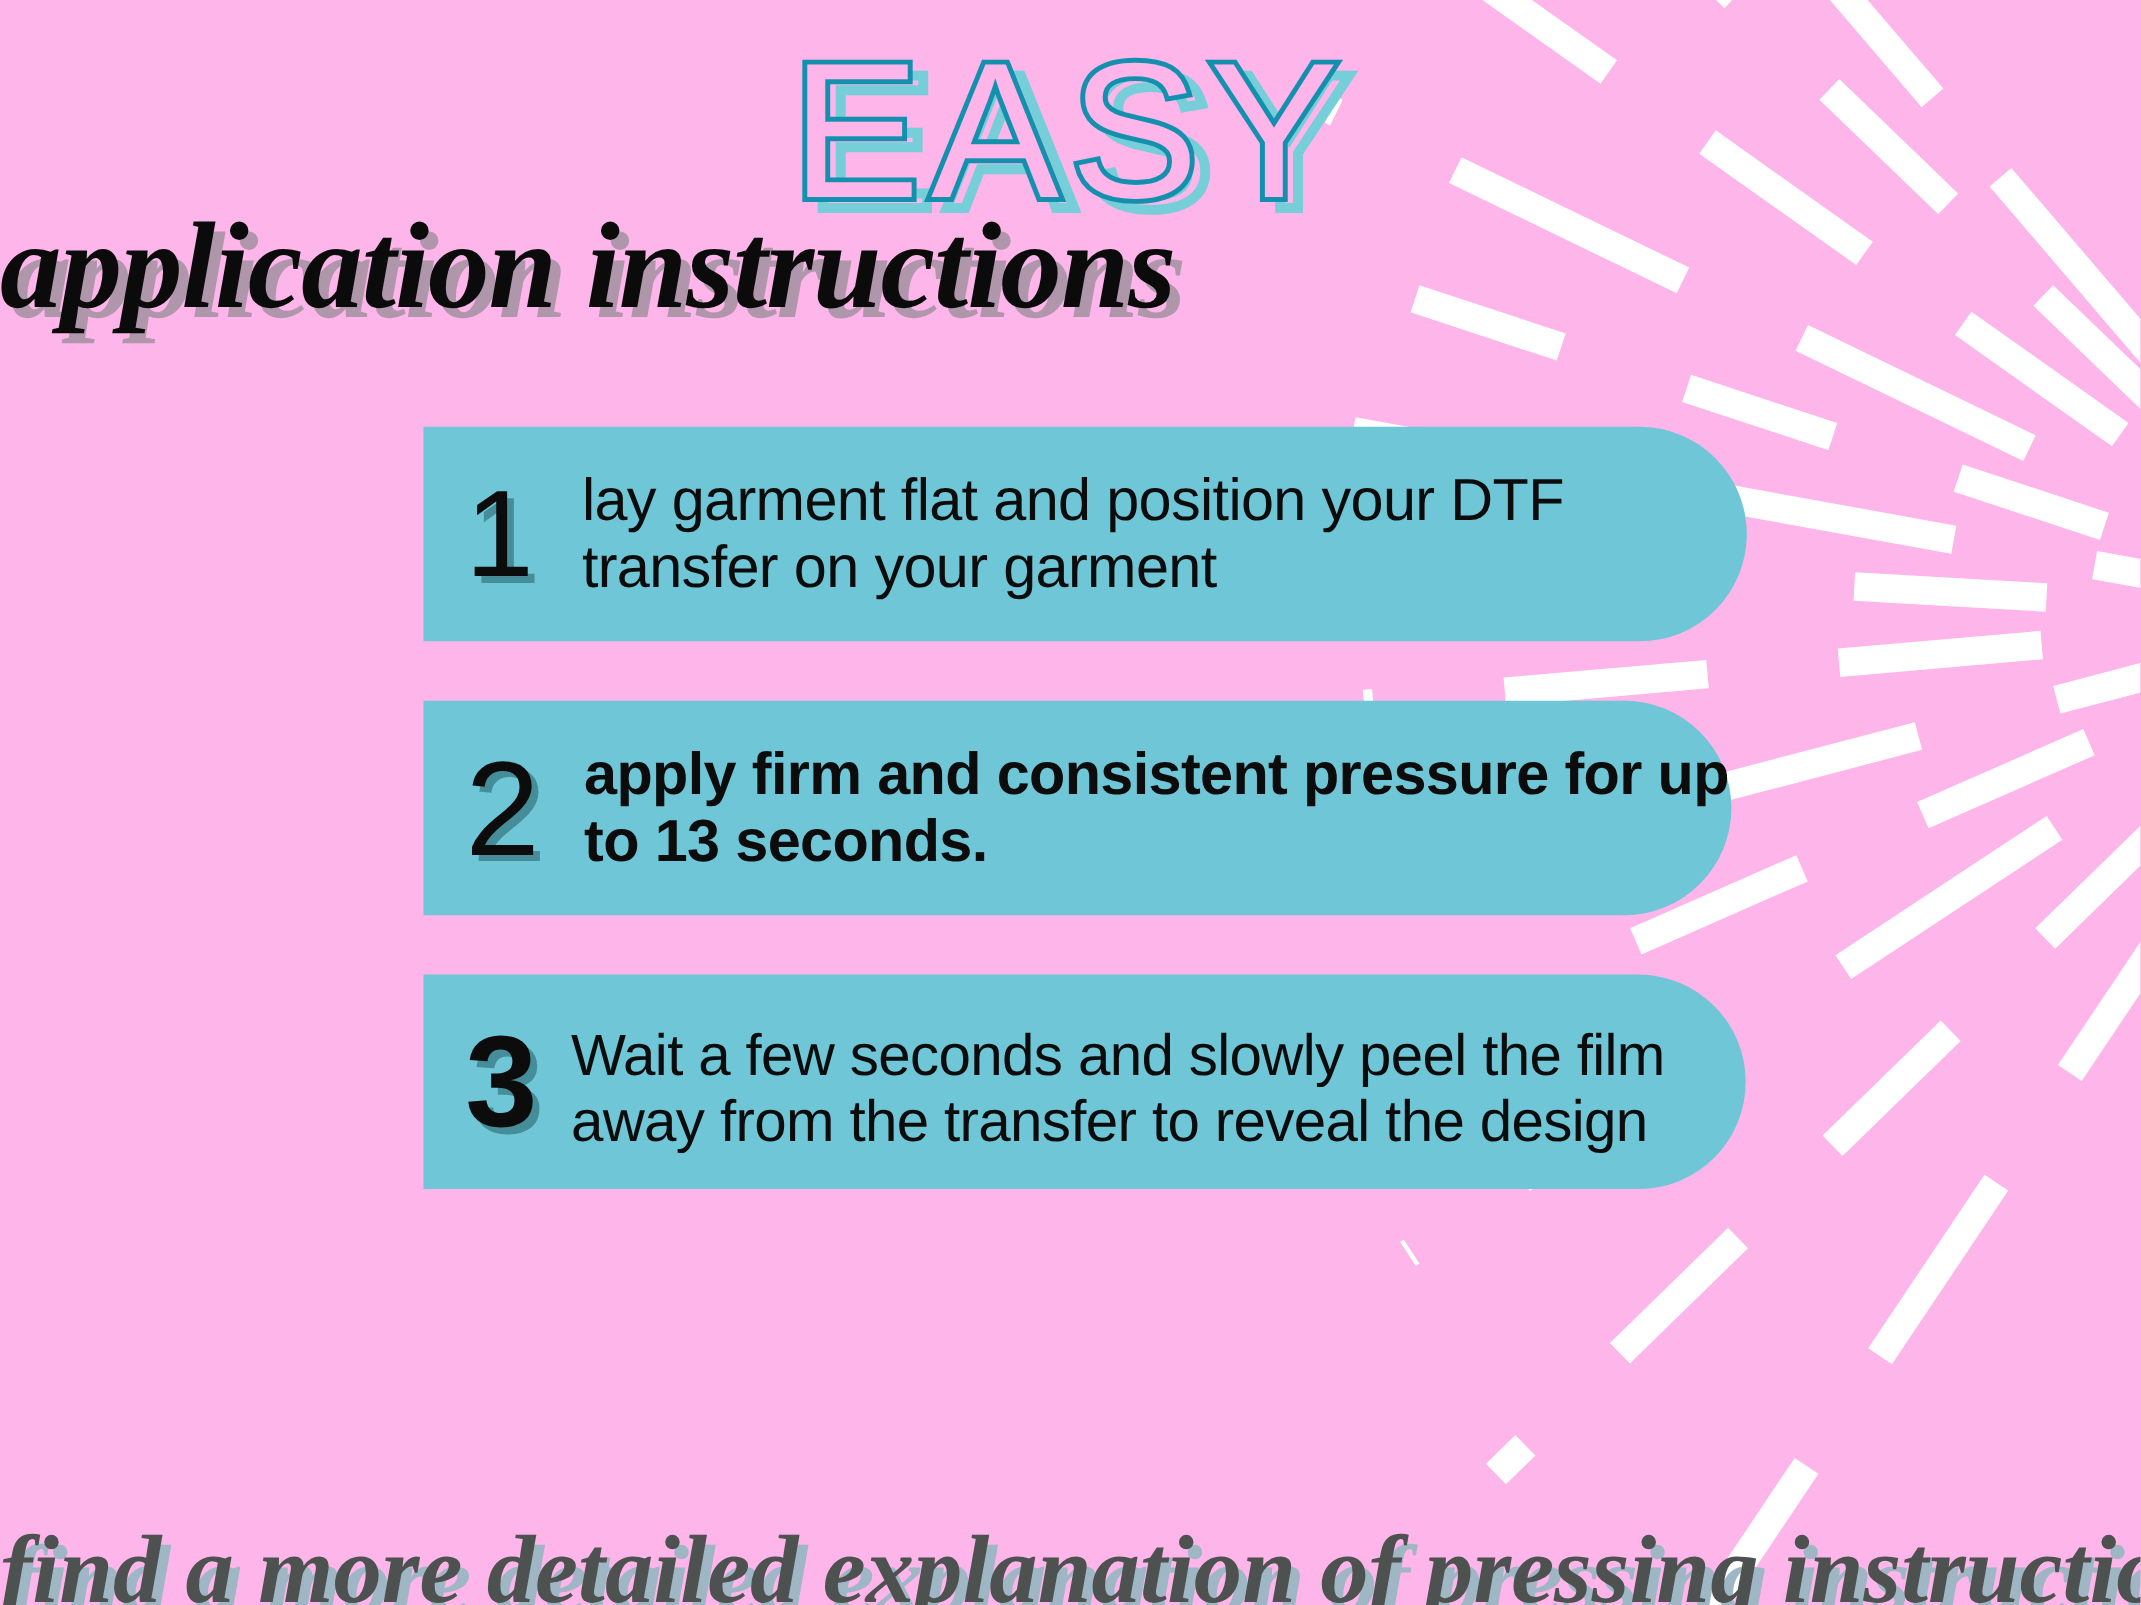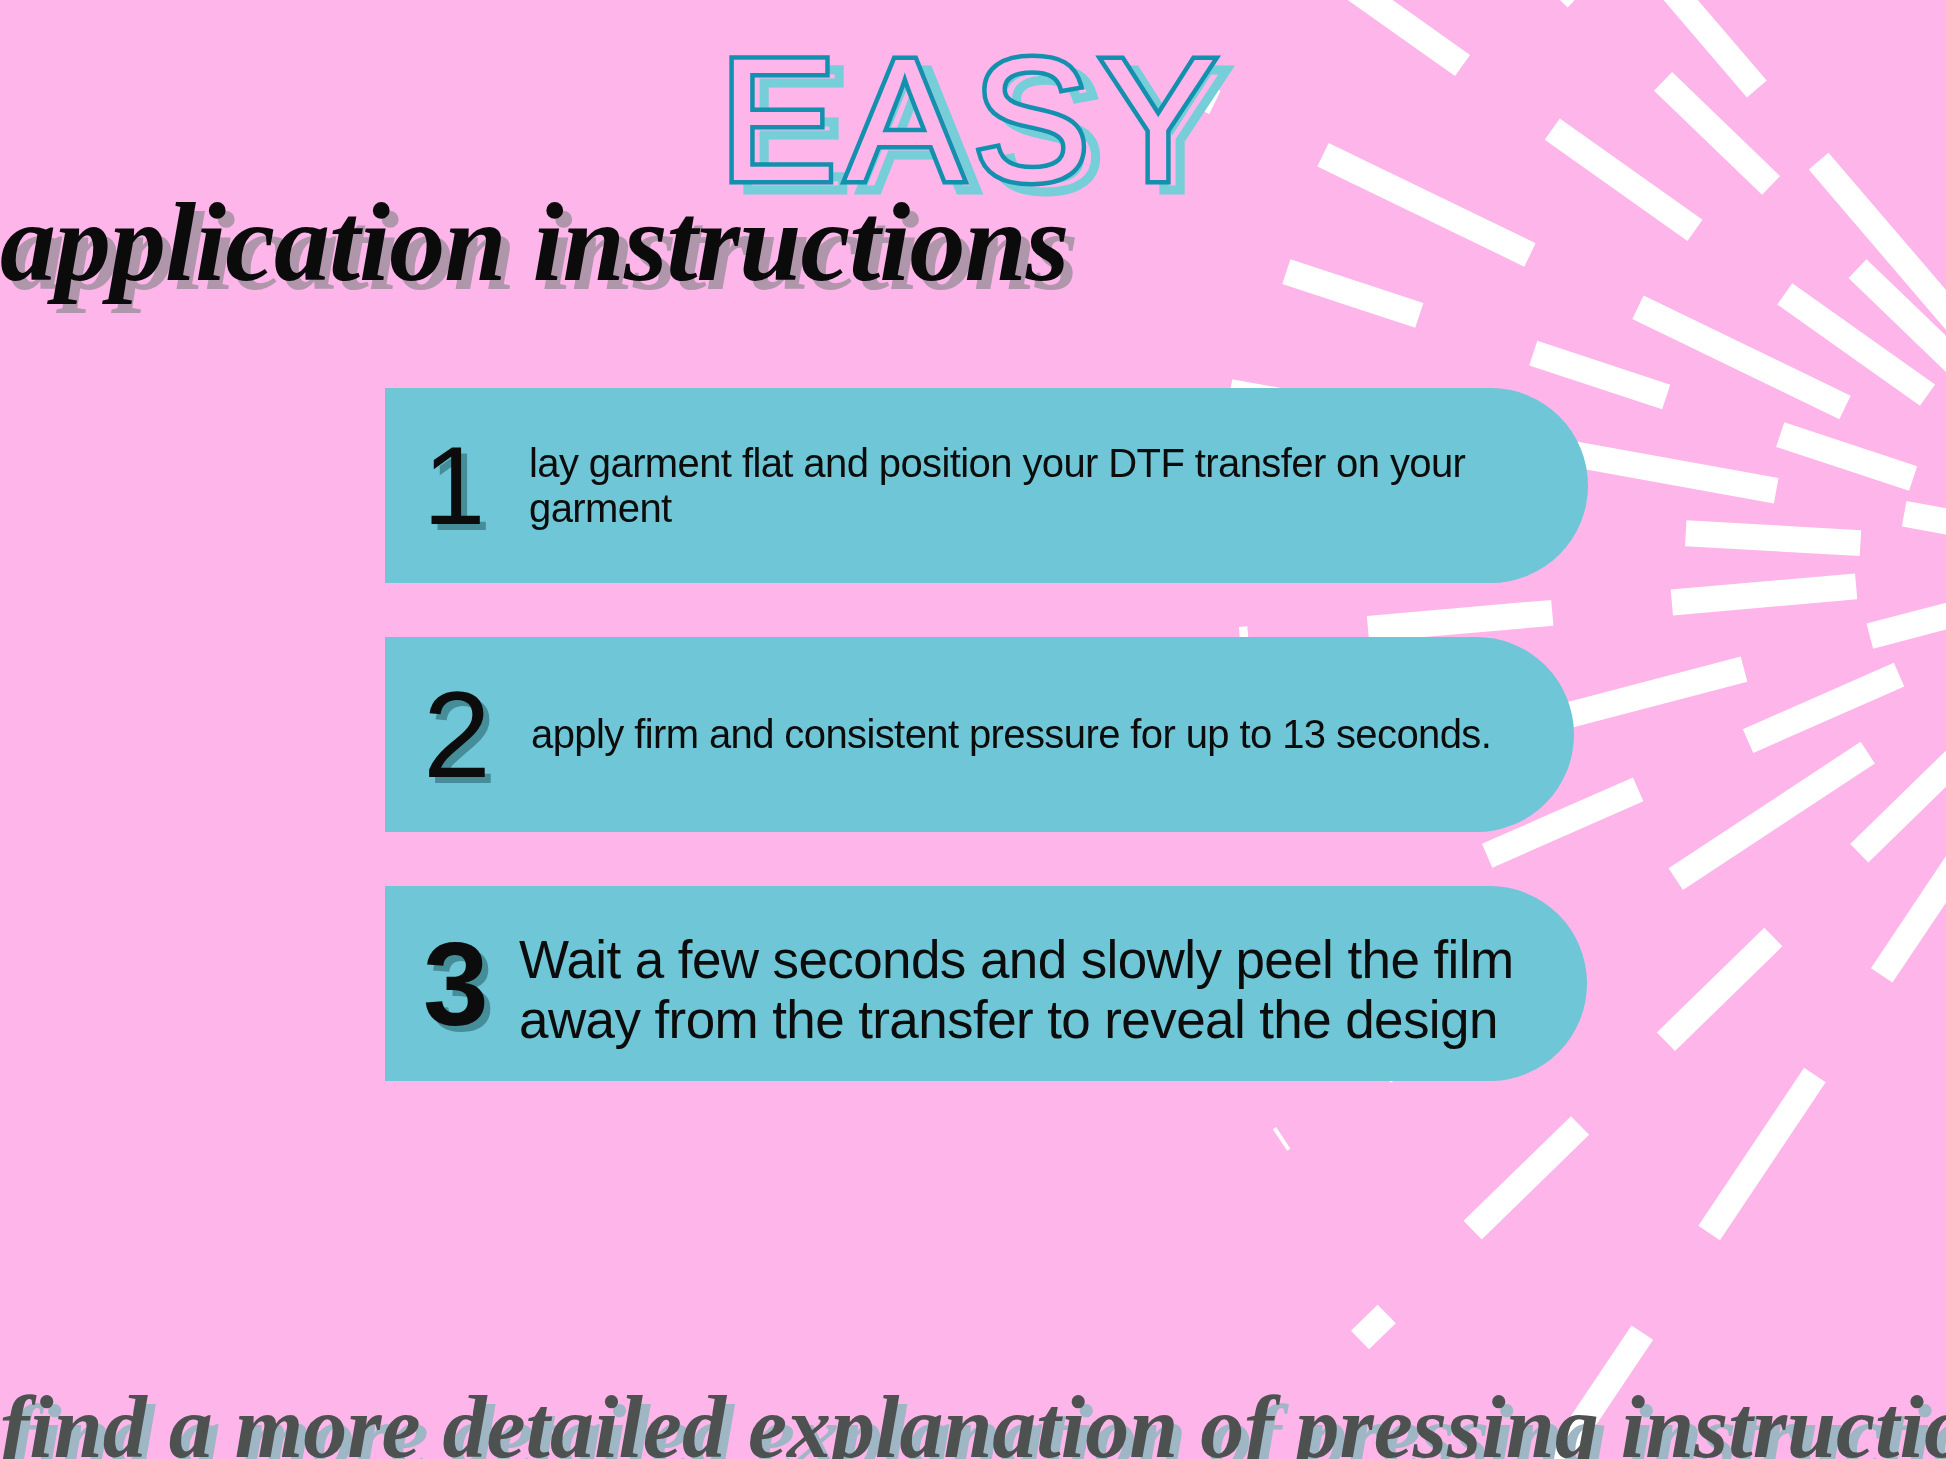--- a/index.html
+++ b/index.html
@@ -111,28 +111,28 @@
     text-shadow: 6px 6px 0 rgba(20,70,80,0.45);
     flex: 0 0 auto;
     width: 92px;
     text-align: left;
   }
   #step-2 .step-num { font-size: 122px; }
   #step-3 .step-num { font-size: 118px; font-weight: bold; width: 86px;}
 
   .step-text {
     font-family: "Liberation Sans", sans-serif;
-    font-size: 40px;
+    font-size: 54px;
     line-height: 1.12;
     color: #0c0c0c;
     letter-spacing: -0.6px;
     flex: 1 1 auto;
   }
   #step-1 .step-text { margin-left: 14px; }
-  #step-2 .step-text { margin-left: 16px; }
+  #step-2 .step-text { margin-left: 16px; font-weight: bold; }
   #step-3 .step-text { margin-left: 10px; font-size: 53px; margin-top: 12px; }
 
   
   #footer-wrap {
     position: absolute;
     top: 1135px;
     left: 0;
     width: 1946px;
     text-align: center;
     height: 260px;

